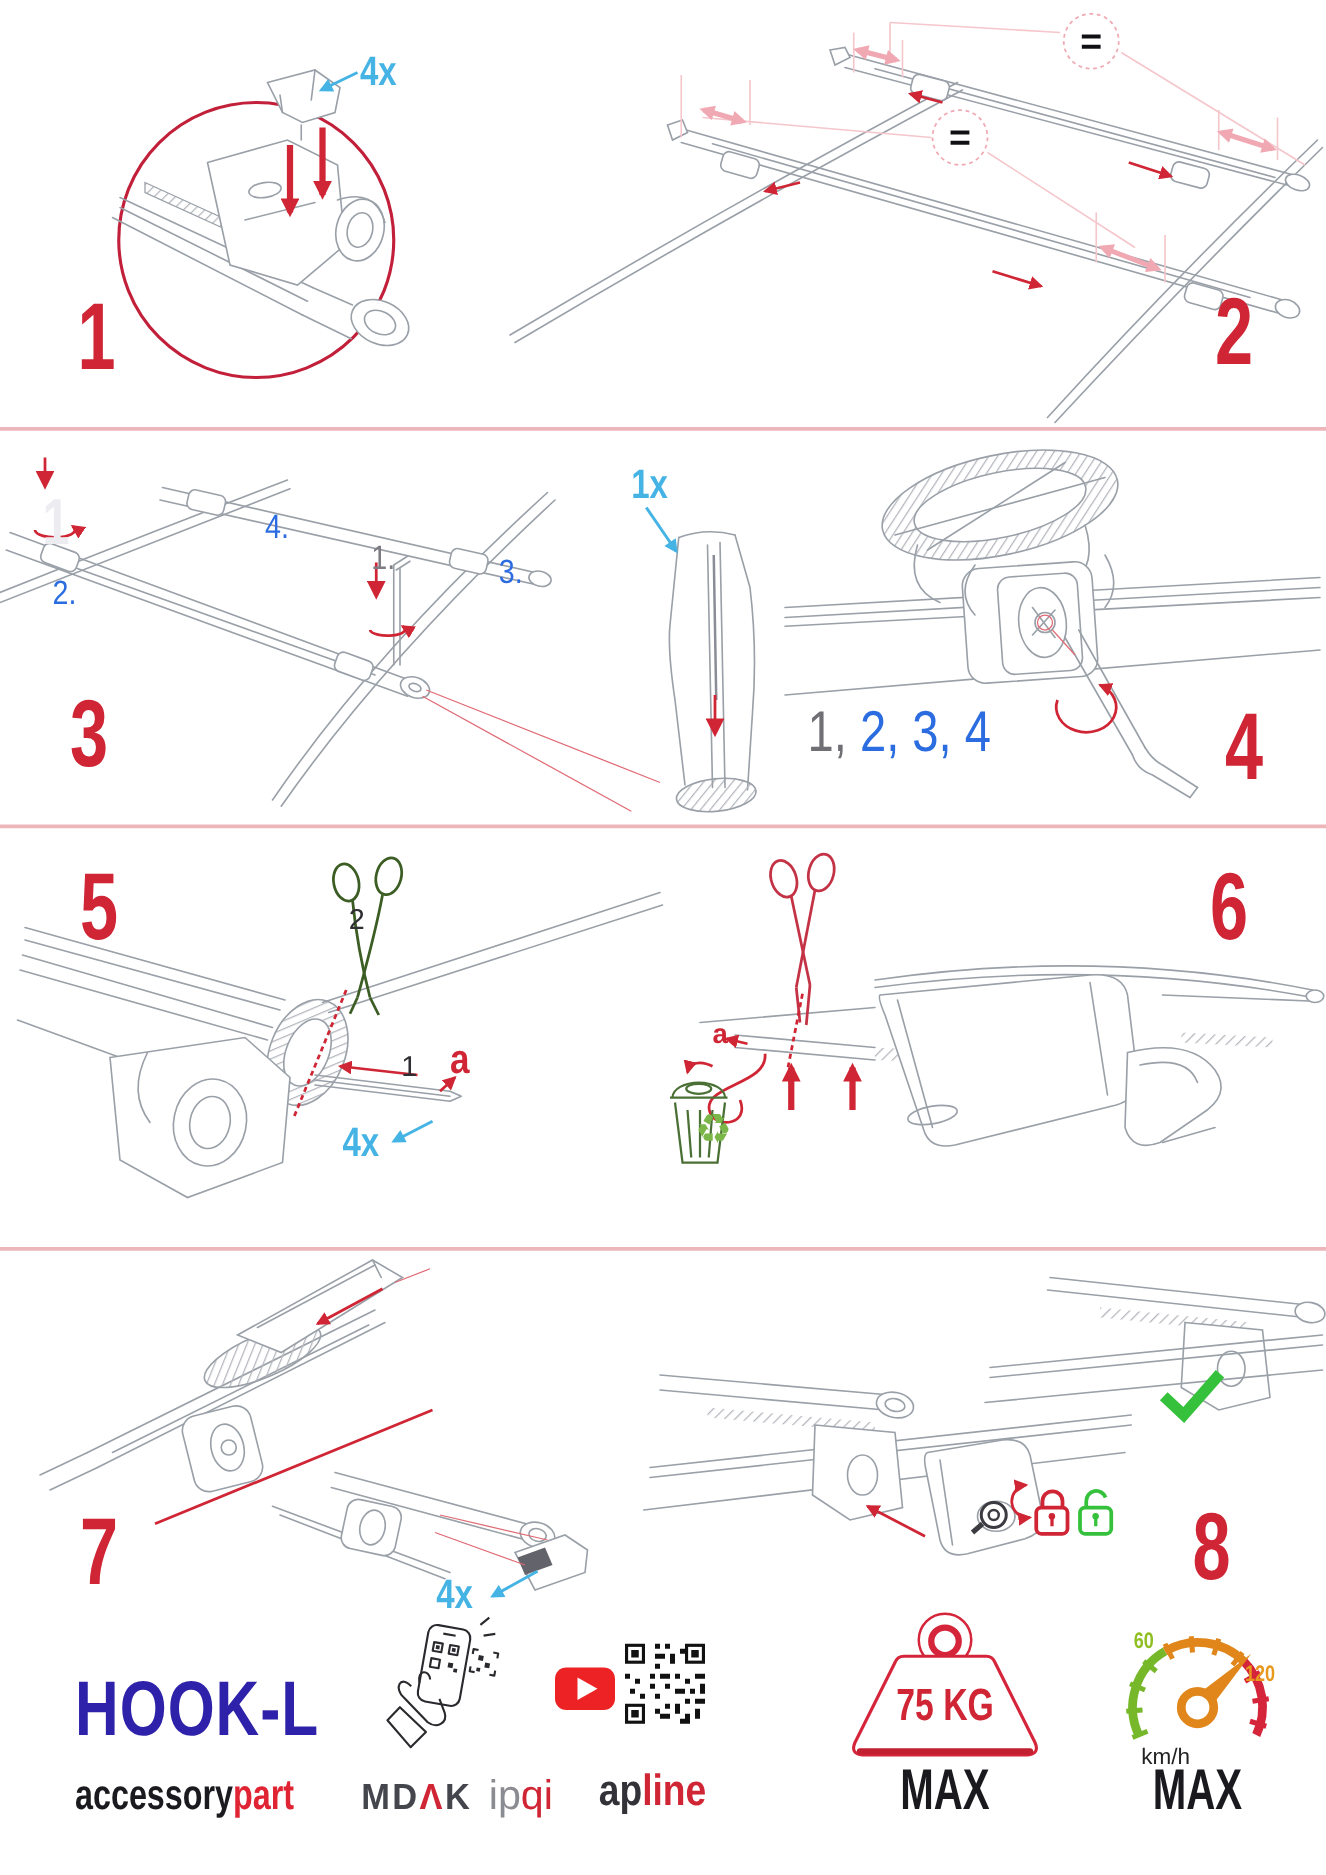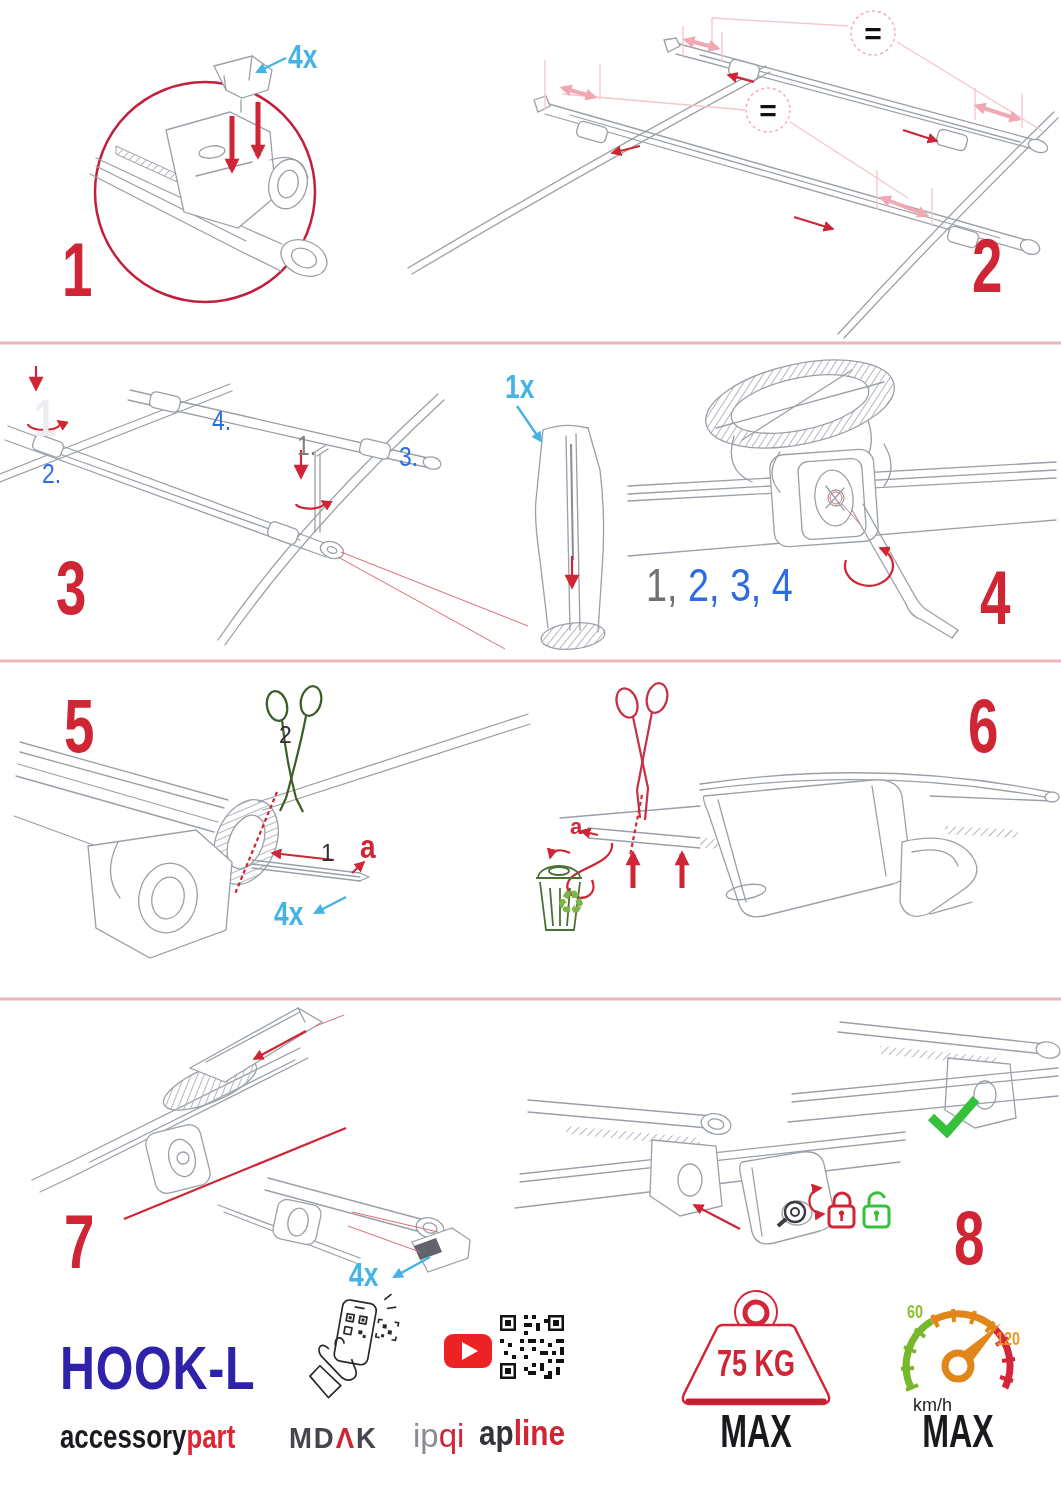--- a/index.html
+++ b/index.html
@@ -498,21 +498,21 @@
 <div class="t num" style="left:64px;top:1204px">7</div>
 <div class="t qty" style="left:349px;top:1258px">4x</div>
 
 <div class="t num" style="left:954px;top:1200px">8</div>
 
 <div class="t hookl" style="left:60px;top:1337px">HOOK-L</div>
 <div class="t apart" style="left:60px;top:1419px"><span class="blk">accessory</span><span class="red">part</span></div>
 
 <div class="t mdak" style="left:289px;top:1424px"><span>MD</span><span class="red">Λ</span><span>K</span></div>
 
-<div class="t ipqi" style="left:413px;top:1419px"><span>ip</span><span class="red">qi</span></div>
+<div class="t ipqi" style="left:391px;top:1419px"><span>ip</span><span class="red">qi</span></div>
 
 <div class="t apline" style="left:479px;top:1415px"><span>ap</span><span class="red">line</span></div>
 
 <div class="t kg" style="left:696px;top:1346px">75 KG</div>
 <div class="t maxt" style="left:696px;top:1408px">MAX</div>
 
 <div class="t g60" style="left:907px;top:1303px">60</div>
 <div class="t g120" style="left:996px;top:1330px">120</div>
 <div class="t kmh" style="left:913px;top:1396px">km/h</div>
 <div class="t maxt" style="left:898px;top:1408px">MAX</div>

